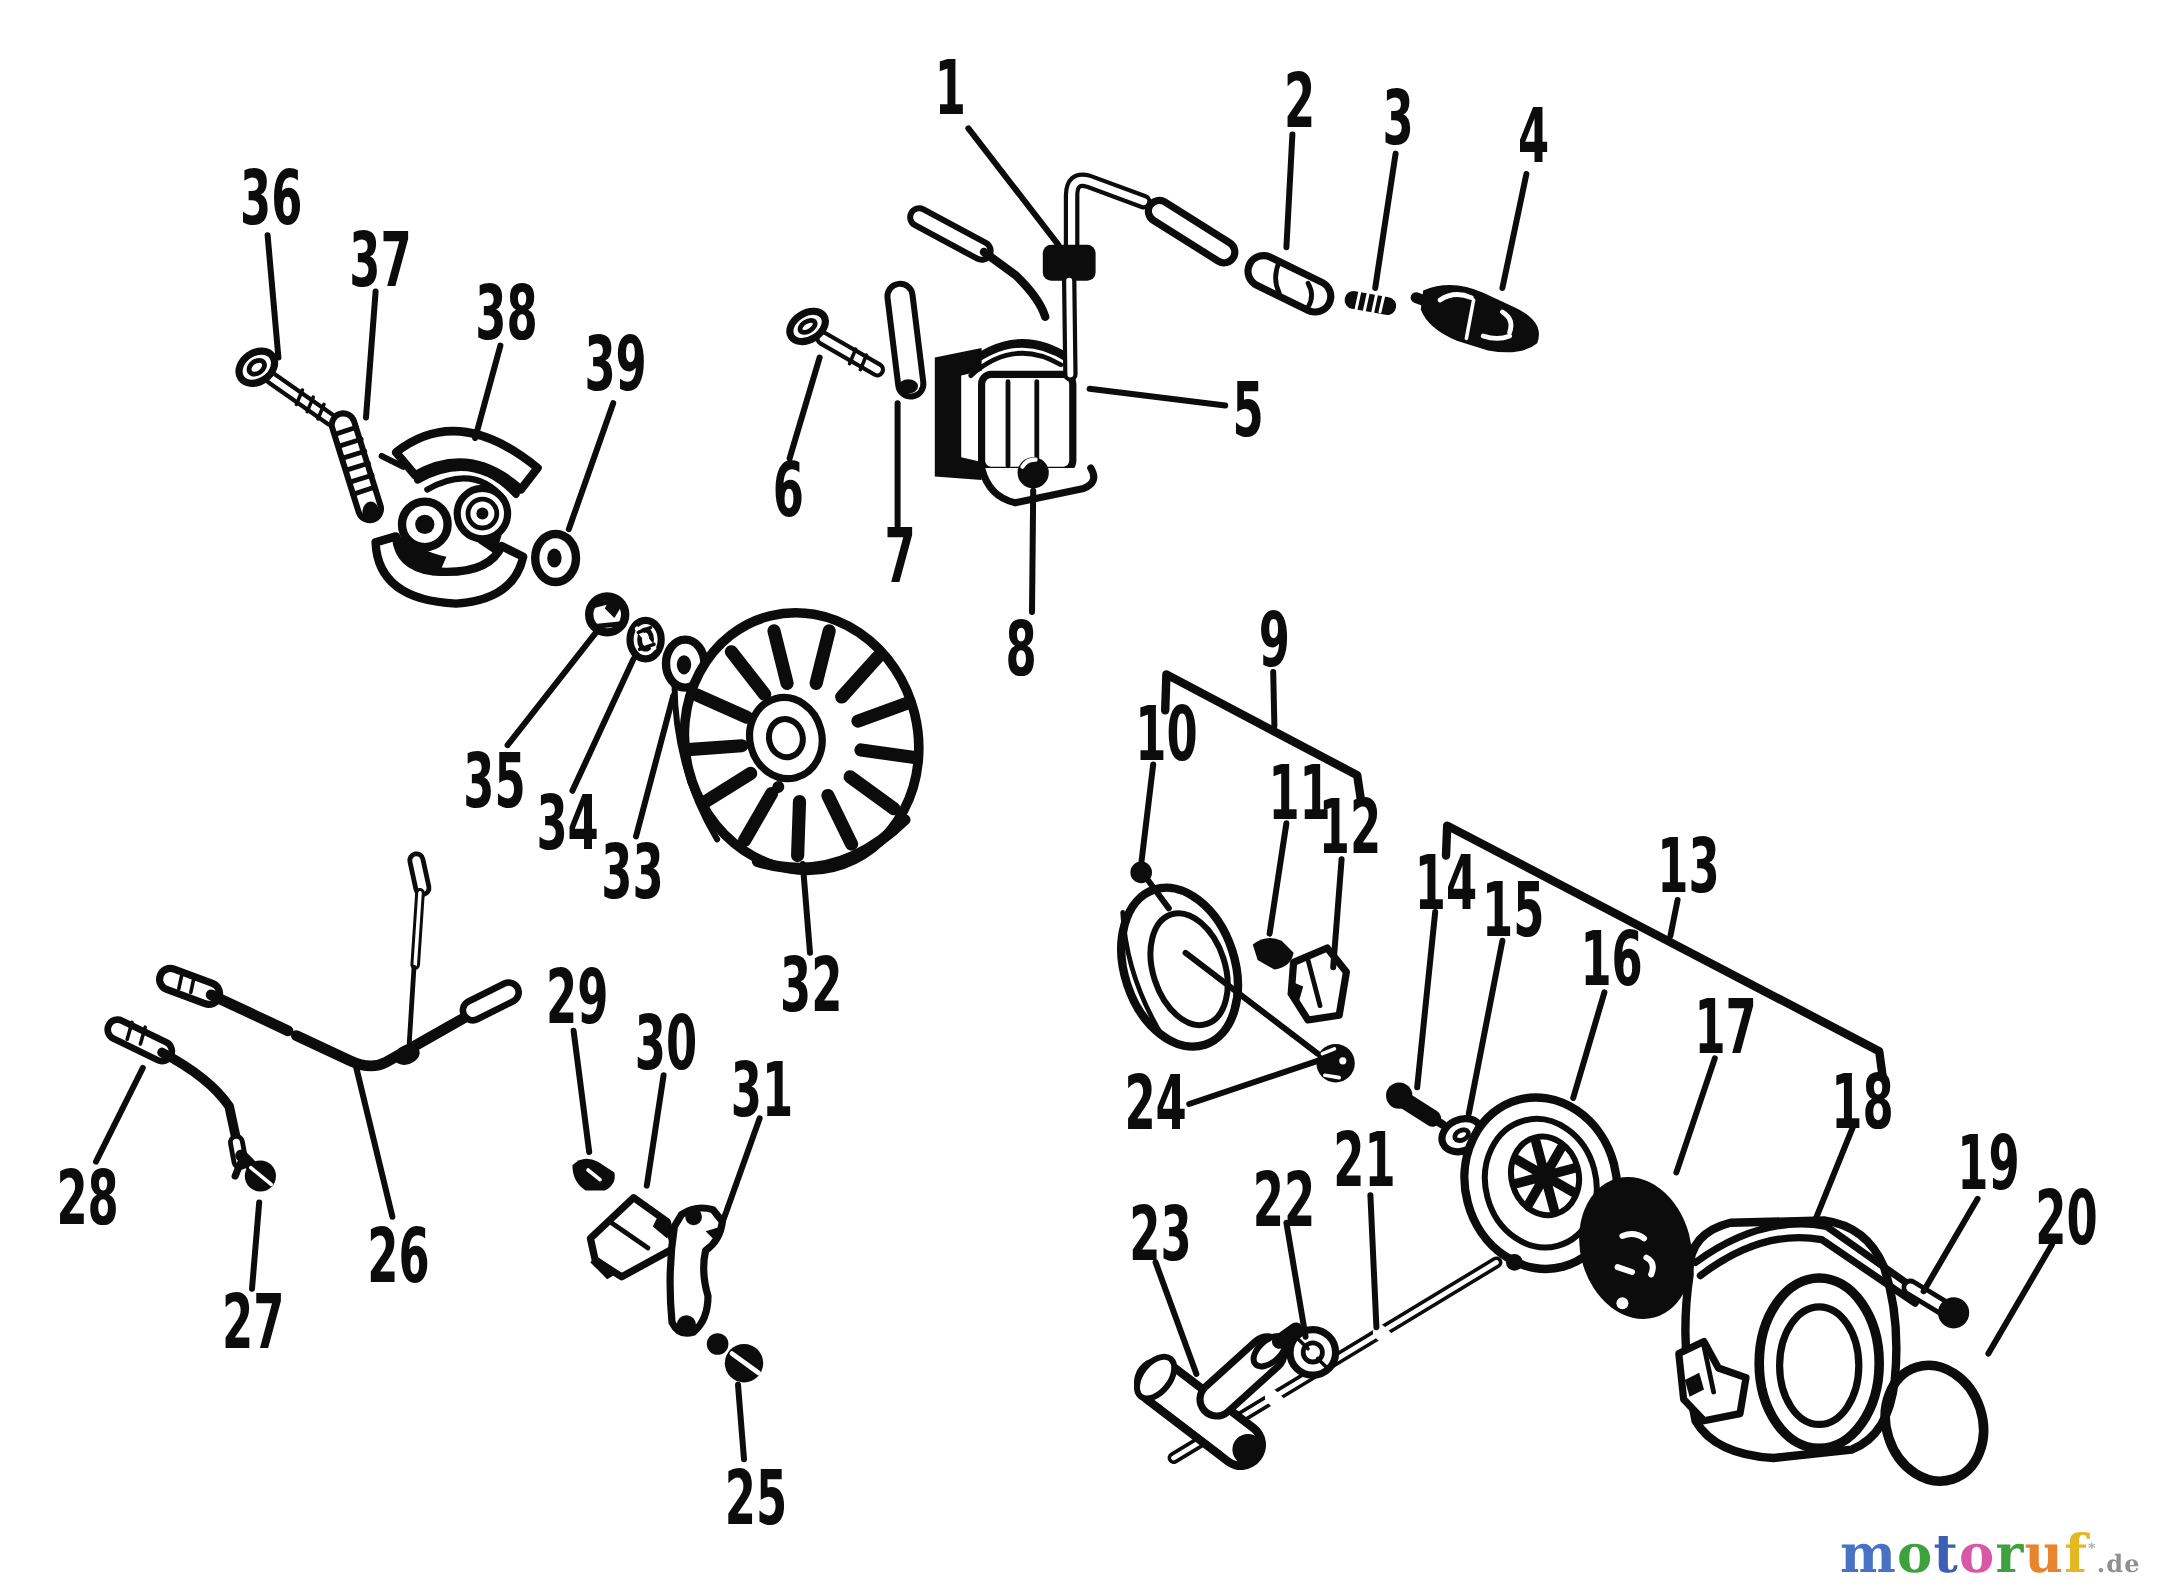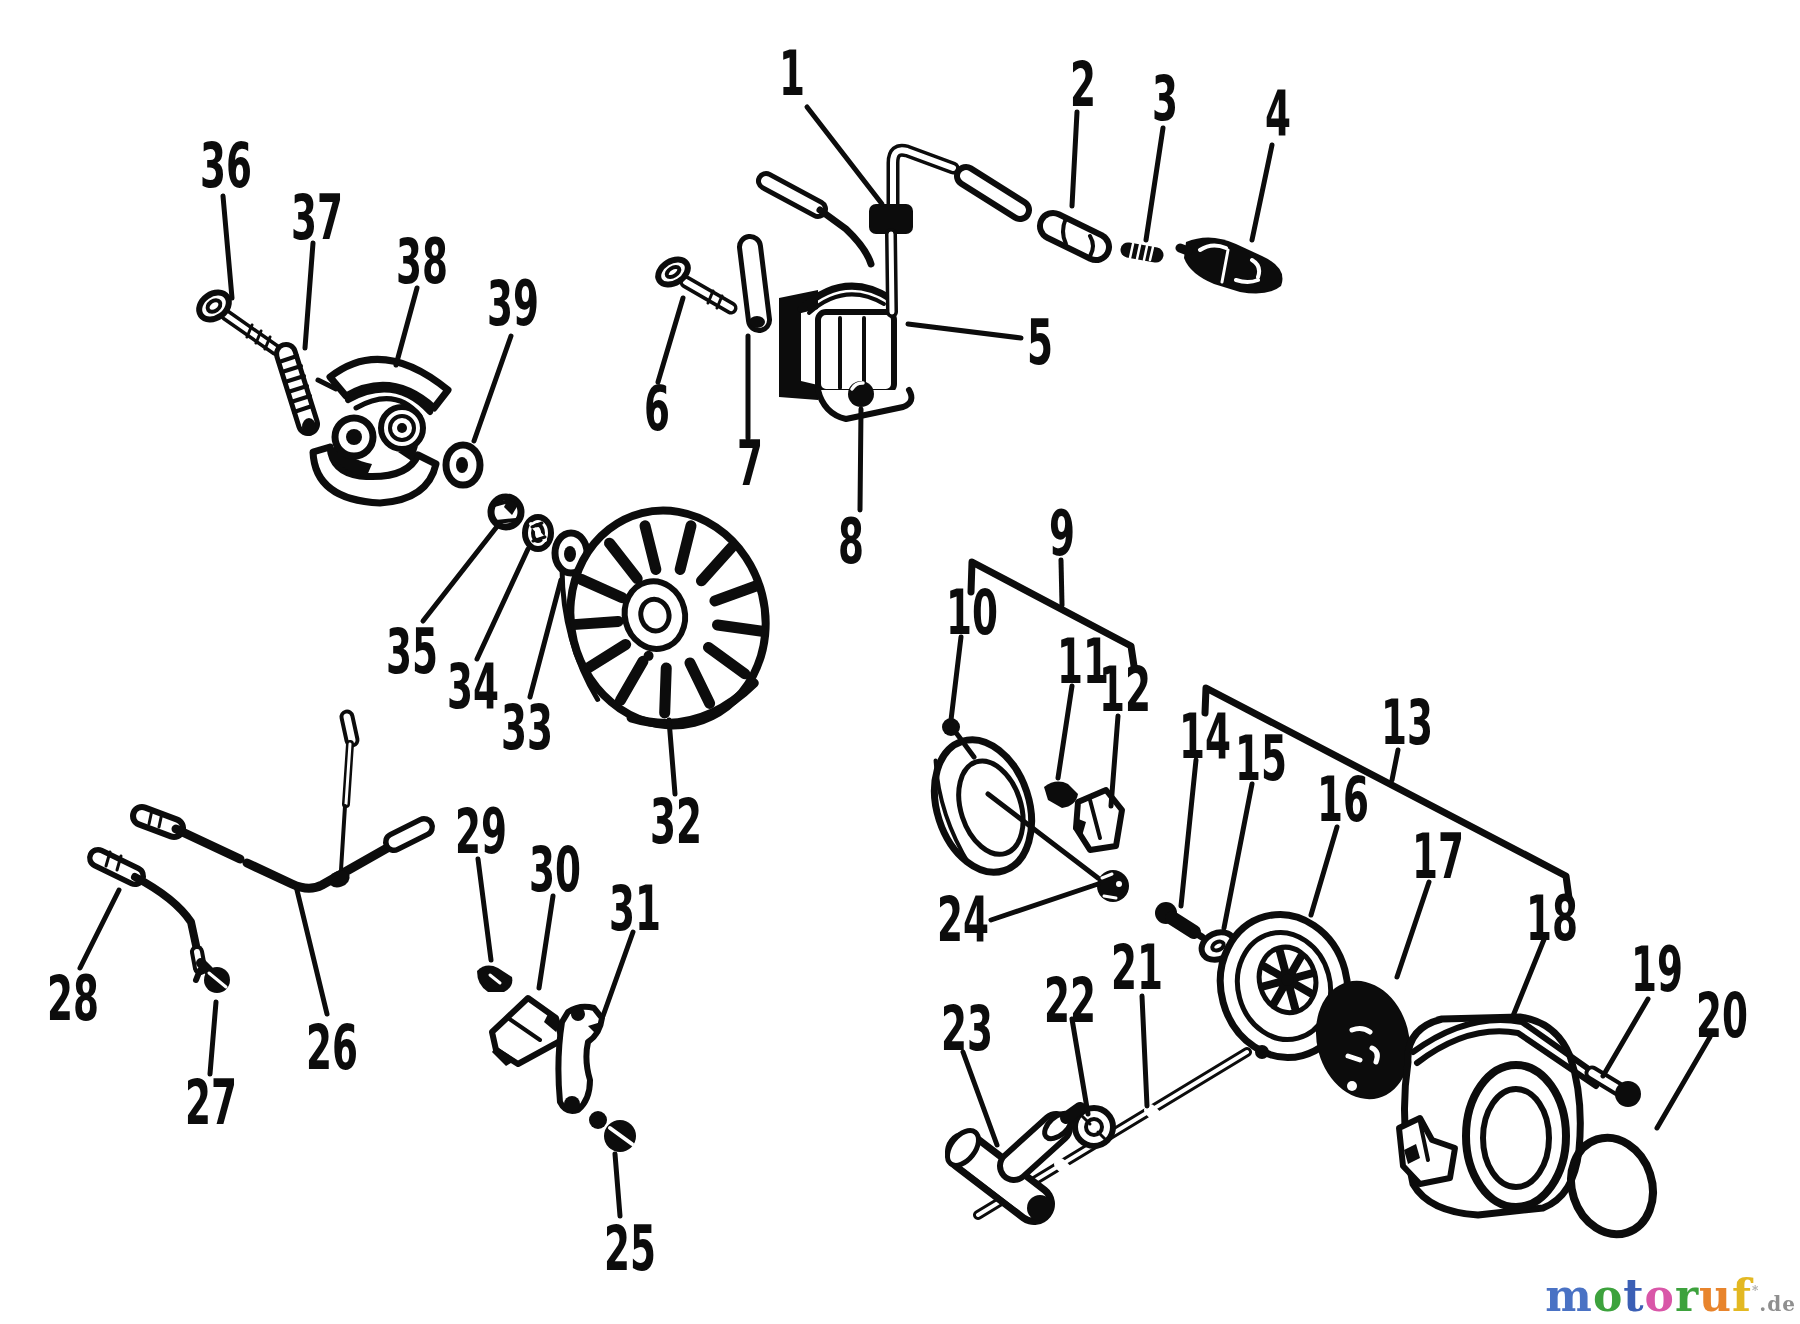--- a/index.html
+++ b/index.html
@@ -4,21 +4,21 @@
 <style>
   html,body{margin:0;padding:0;background:#ffffff;}
   #stage{position:relative;width:1800px;height:1324px;background:#ffffff;overflow:hidden;
          font-family:"DejaVu Sans","Liberation Sans",sans-serif;}
   #diagram-svg{position:absolute;left:0;top:0;width:1800px;height:1324px;}
   .ink{stroke:#0c0c0c;fill:none;stroke-linecap:round;stroke-linejoin:round;}
   .wht{stroke:#ffffff;fill:none;stroke-linecap:round;stroke-linejoin:round;}
   .blk{fill:#0c0c0c;stroke:none;}
   .wf{fill:#ffffff;}
   text.callout{font-family:"DejaVu Sans","Liberation Sans",sans-serif;font-weight:bold;fill:#0c0c0c;}
-  #watermark{position:absolute;right:4px;bottom:6px;
+  #watermark{position:absolute;right:16px;bottom:6px;
              font-family:"DejaVu Serif","Liberation Serif",serif;
              font-weight:bold;font-size:44px;line-height:1;letter-spacing:1px;user-select:none;}
   #watermark .wm-suffix{font-size:20px;font-weight:bold;}
   #watermark .wm-tm{font-size:12px;vertical-align:super;}
 </style>
 </head>
 <body>
 
 <div id="stage">
 <svg id="diagram-svg" viewBox="0 0 1800 1324" xmlns="http://www.w3.org/2000/svg">

